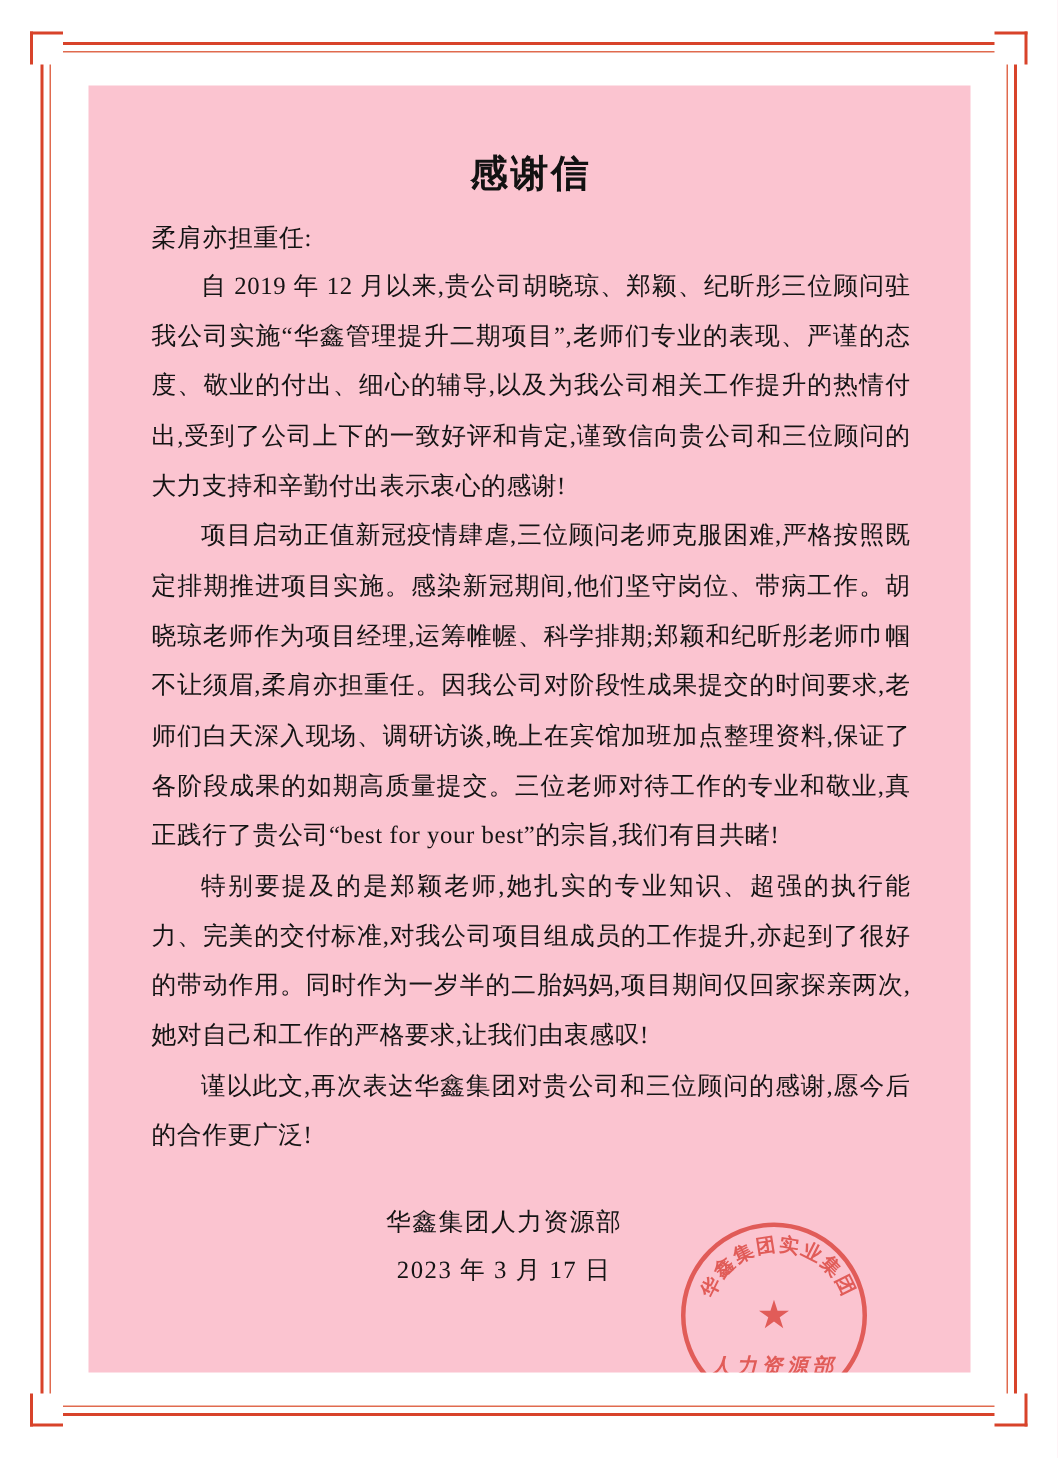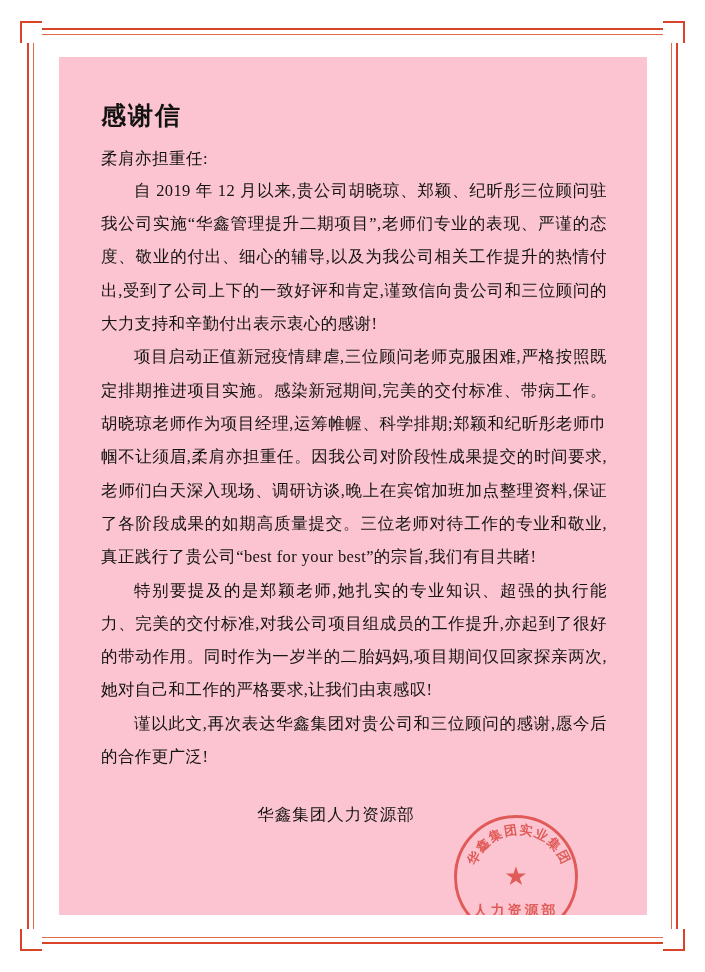--- a/index.html
+++ b/index.html
@@ -66,21 +66,21 @@
     overflow: hidden;
   }
   .letter-inner {
     position: absolute;
     left: 42px;
     top: 30px;
     right: 40px;
     bottom: 20px;
   }
   .title {
-    text-align: left;
+    text-align: center;
     font-size: 25px;
     font-weight: bold;
     letter-spacing: 2px;
     color: #121212;
     margin: 12px 0 14px 0;
     font-family: "Liberation Serif", "DejaVu Serif", serif;
   }
   .salutation {
     font-size: 16.5px;
     color: #141414;
@@ -135,20 +135,21 @@
   .seal .seal-bottom {
     position: absolute;
     left: 0;
     right: 0;
     bottom: 16px;
     text-align: center;
     color: #d7342a;
     font-size: 14px;
     letter-spacing: 3px;
     font-weight: bold;
+    font-style: italic;
   }
   .seal-arc-text {
     position: absolute;
     left: 0;
     top: 0;
     width: 124px;
     height: 124px;
   }
   .seal-arc-text text {
     fill: #d7342a;
@@ -171,26 +172,27 @@
   <div class="corner br"></div>
 
   <div class="letter">
     <div class="letter-inner">
 
       <div class="title">感谢信</div>
 
       <div class="salutation">柔肩亦担重任:</div>
 
       <p class="para">自 2019 年 12 月以来,贵公司胡晓琼、郑颖、纪昕彤三位顾问驻我公司实施“华鑫管理提升二期项目”,老师们专业的表现、严谨的态度、敬业的付出、细心的辅导,以及为我公司相关工作提升的热情付出,受到了公司上下的一致好评和肯定,谨致信向贵公司和三位顾问的大力支持和辛勤付出表示衷心的感谢!</p>
-      <p class="para">项目启动正值新冠疫情肆虐,三位顾问老师克服困难,严格按照既定排期推进项目实施。感染新冠期间,完美的交付标准、带病工作。胡晓琼老师作为项目经理,运筹帷幄、科学排期;郑颖和纪昕彤老师巾帼不让须眉,柔肩亦担重任。因我公司对阶段性成果提交的时间要求,老师们白天深入现场、调研访谈,晚上在宾馆加班加点整理资料,保证了各阶段成果的如期高质量提交。三位老师对待工作的专业和敬业,真正践行了贵公司“best for your best”的宗旨,我们有目共睹!</p>
+      <p class="para">项目启动正值新冠疫情肆虐,三位顾问老师克服困难,严格按照既定排期推进项目实施。感染新冠期间,他们坚守岗位、带病工作。胡晓琼老师作为项目经理,运筹帷幄、科学排期;郑颖和纪昕彤老师巾帼不让须眉,柔肩亦担重任。因我公司对阶段性成果提交的时间要求,老师们白天深入现场、调研访谈,晚上在宾馆加班加点整理资料,保证了各阶段成果的如期高质量提交。三位老师对待工作的专业和敬业,真正践行了贵公司“best for your best”的宗旨,我们有目共睹!</p>
       <p class="para">特别要提及的是郑颖老师,她扎实的专业知识、超强的执行能力、完美的交付标准,对我公司项目组成员的工作提升,亦起到了很好的带动作用。同时作为一岁半的二胎妈妈,项目期间仅回家探亲两次,她对自己和工作的严格要求,让我们由衷感叹!</p>
       <p class="para">谨以此文,再次表达华鑫集团对贵公司和三位顾问的感谢,愿今后的合作更广泛!</p>
 
       <div class="sign-block">
         <div class="sign-line">华鑫集团人力资源部</div>
+        <div class="sign-line">2023 年 3 月 17 日</div>
       </div>
 
     </div>
 
     <div class="seal">
       <svg class="seal-arc-text" viewBox="0 0 124 124">
         <defs>
           <path id="arcpath" d="M 16,62 A 46,46 0 0 1 108,62"></path>
         </defs>
         <text>

